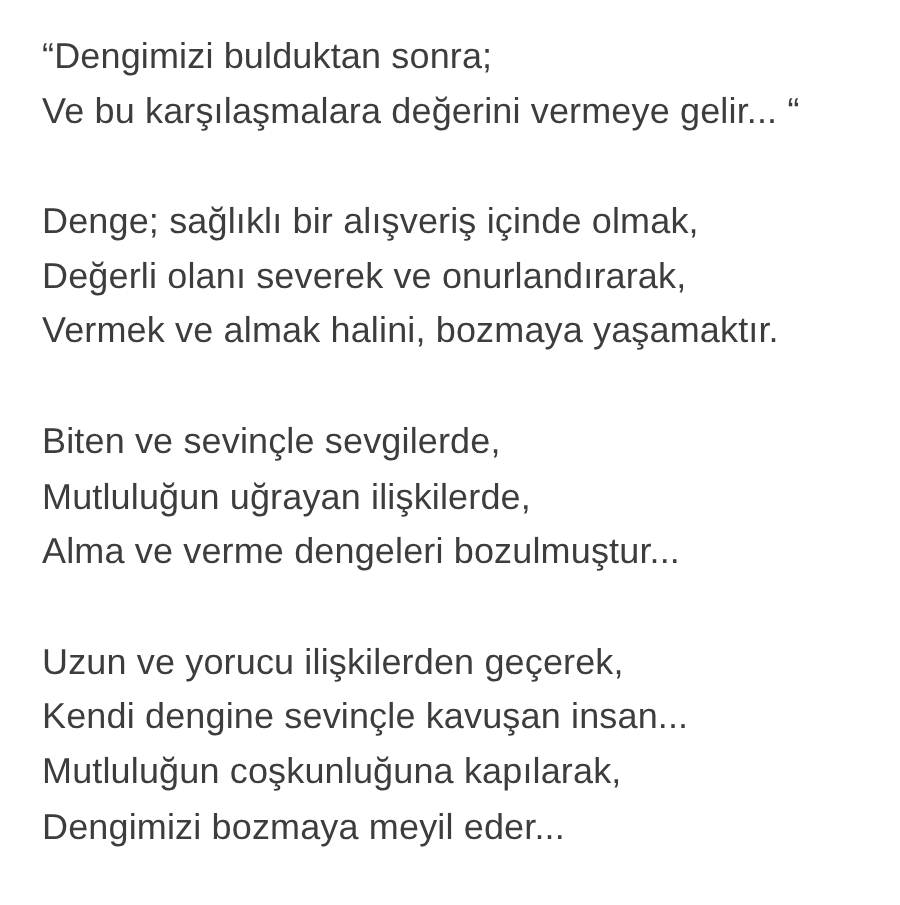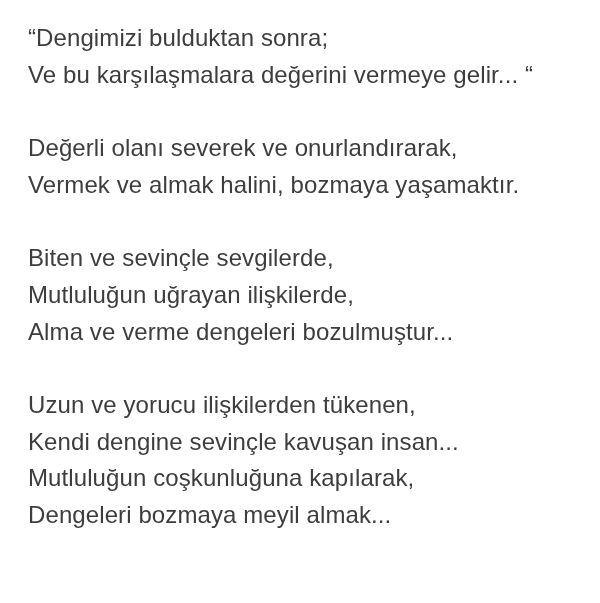--- a/index.html
+++ b/index.html
@@ -34,30 +34,31 @@
 <body>
 
 <div class="poem">
 
   <div class="stanza">
     <div class="poem-line">“Dengimizi bulduktan sonra;</div>
     <div class="poem-line">Ve bu karşılaşmalara değerini vermeye gelir... “</div>
   </div>
 
   <div class="stanza">
+    <div class="poem-line">Denge; sağlıklı bir alışveriş içinde olmak,</div>
     <div class="poem-line">Değerli olanı severek ve onurlandırarak,</div>
     <div class="poem-line">Vermek ve almak halini, bozmaya yaşamaktır.</div>
   </div>
 
   <div class="stanza">
     <div class="poem-line">Biten ve sevinçle sevgilerde,</div>
     <div class="poem-line">Mutluluğun uğrayan ilişkilerde,</div>
     <div class="poem-line">Alma ve verme dengeleri bozulmuştur...</div>
   </div>
 
   <div class="stanza">
-    <div class="poem-line">Uzun ve yorucu ilişkilerden tükenen,</div>
+    <div class="poem-line">Uzun ve yorucu ilişkilerden geçerek,</div>
     <div class="poem-line">Kendi dengine sevinçle kavuşan insan...</div>
     <div class="poem-line">Mutluluğun coşkunluğuna kapılarak,</div>
-    <div class="poem-line">Dengeleri bozmaya meyil almak...</div>
+    <div class="poem-line">Dengimizi bozmaya meyil eder...</div>
   </div>
 
 </div>
 
 </body></html>

